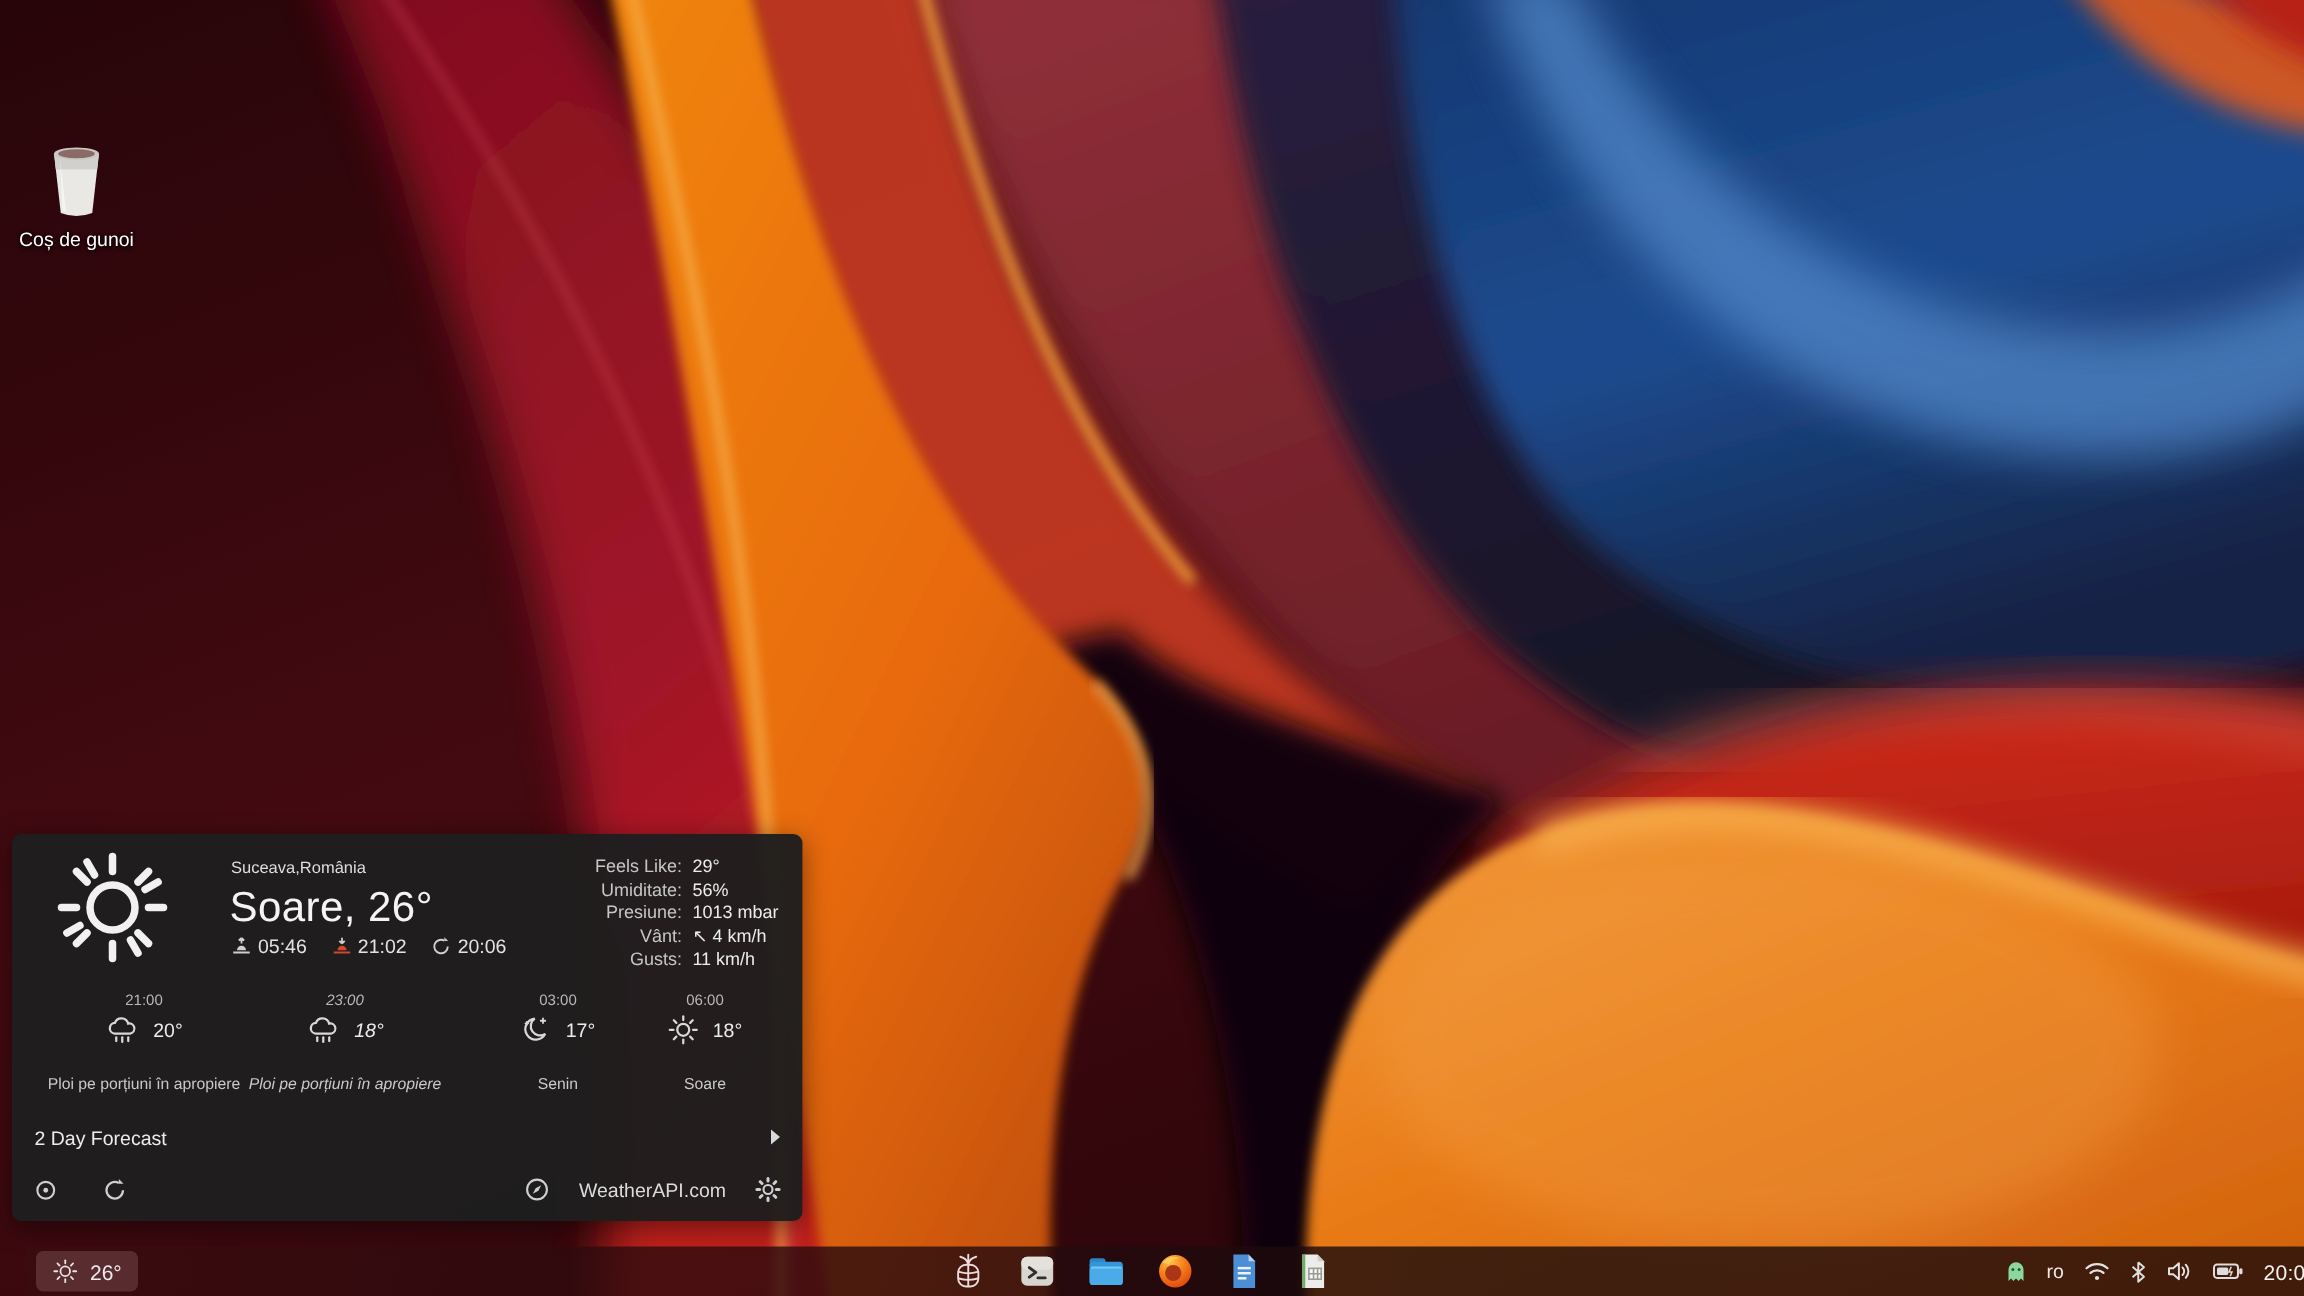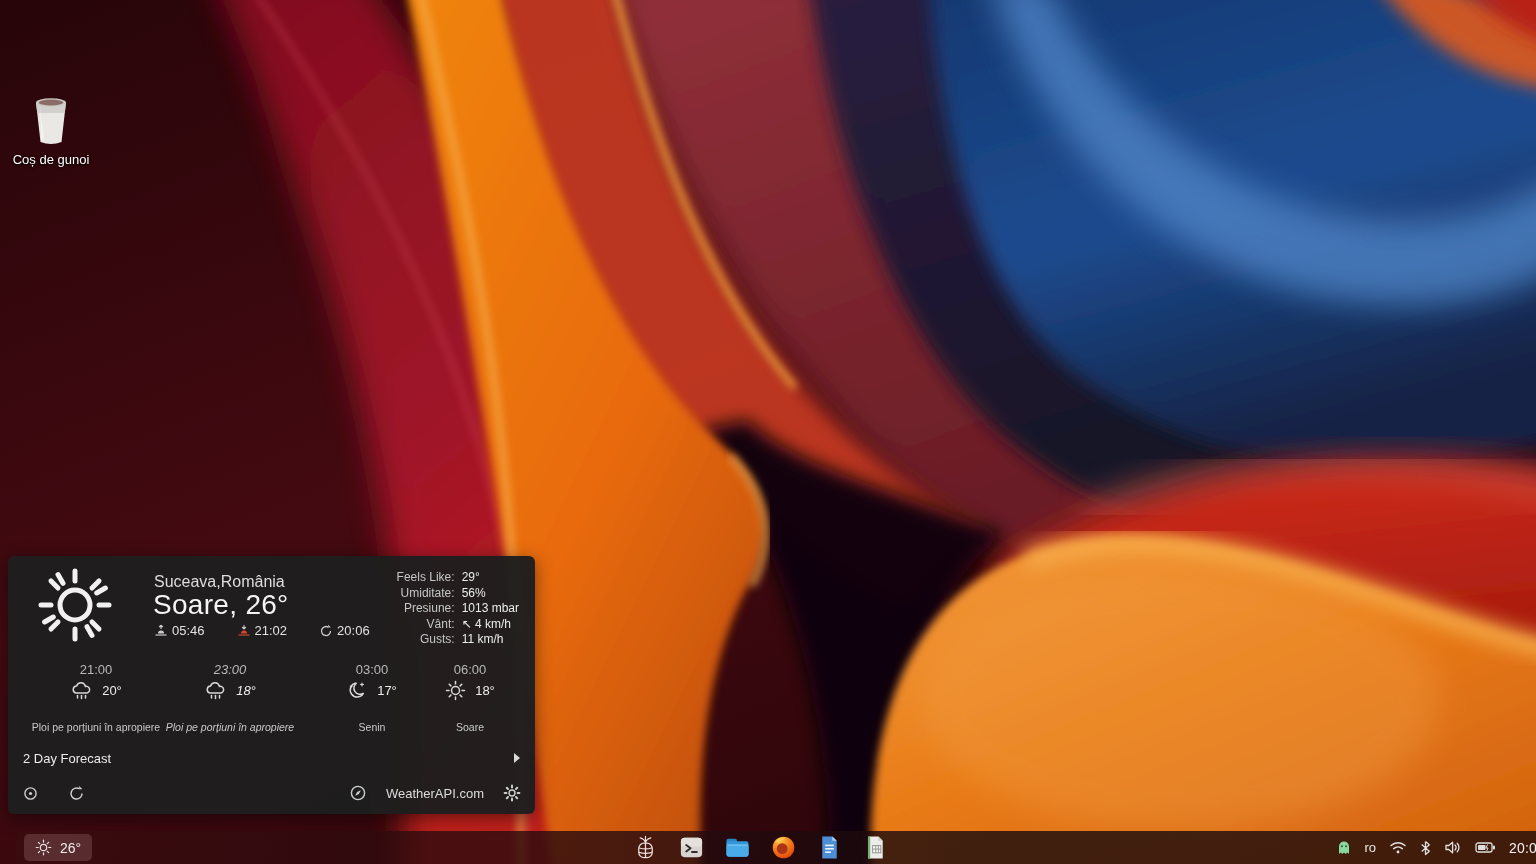--- a/index.html
+++ b/index.html
@@ -7,29 +7,29 @@
   #stage{position:relative;width:1536px;height:864px;overflow:hidden;}
   #wallpaper{position:absolute;inset:0;}
 
   
   .desktop-icon{position:absolute;width:96px;display:flex;flex-direction:column;align-items:center;cursor:default;}
   .desktop-icon .dlabel{margin-top:4px;font-size:13px;color:#fff;text-shadow:0 1px 3px rgba(0,0,0,.9),0 0 2px rgba(0,0,0,.7);white-space:nowrap;}
 
   
   #weather-widget{position:absolute;left:8px;top:556px;width:527px;height:258px;
     background:rgba(30,30,30,.97);border-radius:6px;color:#e8e8e8;box-shadow:0 4px 18px rgba(0,0,0,.45);}
-  .ww-loc{position:absolute;left:146px;top:17px;font-size:16px;color:#dedede;}
+  .ww-loc{position:absolute;left:146px;top:17px;font-size:11px;color:#dedede;}
   .ww-cond{position:absolute;left:145px;top:33px;font-size:28px;font-weight:400;color:#f4f4f4;letter-spacing:.3px;}
-  .ww-times{position:absolute;left:146px;top:67px;display:flex;gap:32px;align-items:center;font-size:13px;color:#e2e2e2;}
+  .ww-times{position:absolute;left:146px;top:67px;display:flex;gap:16px;align-items:center;font-size:13px;color:#e2e2e2;}
   .ww-times .t{display:flex;align-items:center;gap:4px;}
   .ww-stats{position:absolute;right:16px;top:14px;display:grid;grid-template-columns:auto auto;column-gap:7px;row-gap:1px;font-size:12px;line-height:14.6px;}
   .ww-stats .lbl{text-align:right;color:#c6c6c6;}
   .ww-stats .val{text-align:left;color:#ececec;}
   .ww-hour{position:absolute;top:106px;text-align:center;}
-  .ww-hour .htime{font-size:13px;color:#b9b9b9;}
+  .ww-hour .htime{font-size:10px;color:#b9b9b9;}
   .ww-hour .hmain{margin-top:3px;display:flex;align-items:center;justify-content:center;gap:9px;}
   .ww-hour .htemp{font-size:13px;color:#ececec;}
   .ww-hour .hdesc{margin-top:20px;font-size:10.5px;line-height:1.3;color:#c9c9c9;}
   .ww-forecast{position:absolute;left:0;right:0;top:189px;height:26px;display:flex;align-items:center;
     justify-content:space-between;padding:0 15px;cursor:pointer;}
   .ww-forecast .fl{font-size:13px;color:#ececec;}
   .tri-right{width:0;height:0;border-top:5px solid transparent;border-bottom:5px solid transparent;border-left:6px solid #d9d9d9;}
   .ww-toolbar{position:absolute;left:0;right:0;bottom:9px;height:24px;display:flex;align-items:center;padding:0 14px;}
   .ww-toolbar .grp-l{display:flex;gap:29px;align-items:center;}
   .ww-toolbar .grp-r{margin-left:auto;display:flex;gap:19px;align-items:center;}

